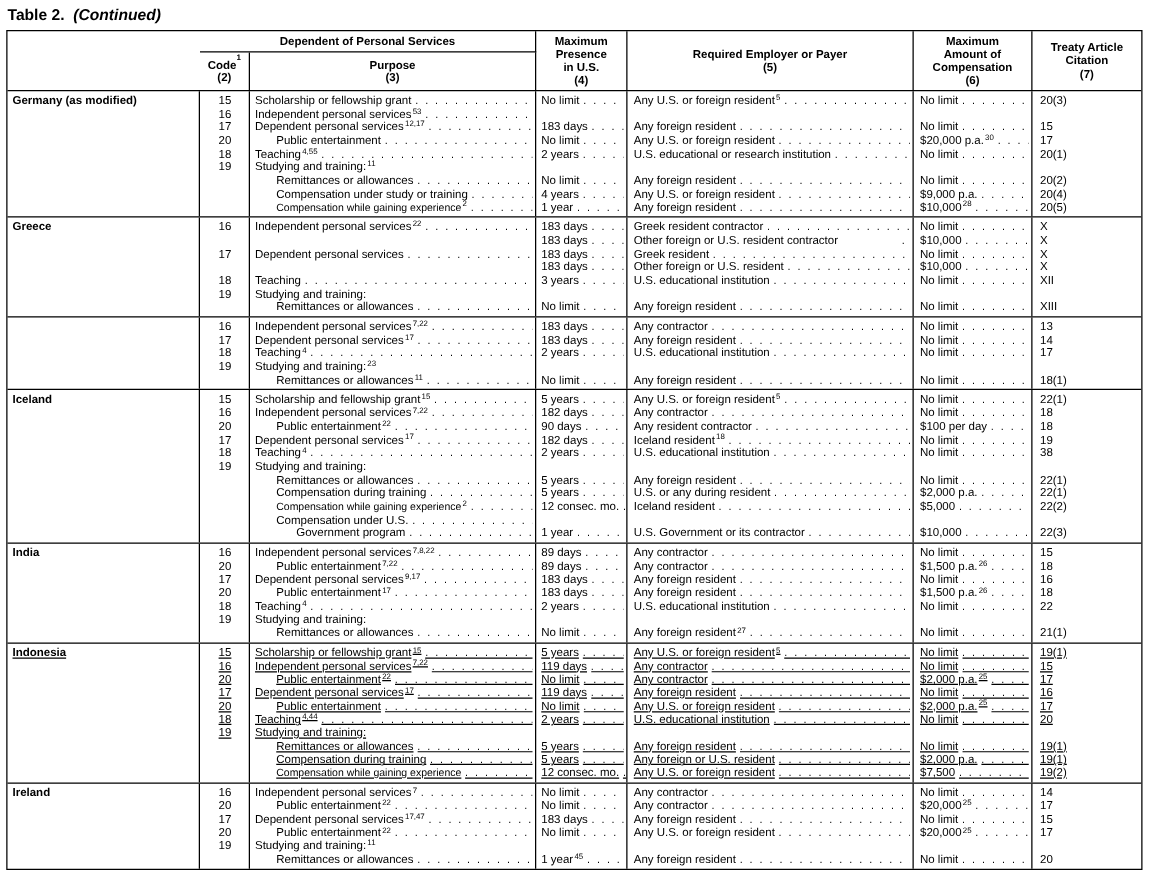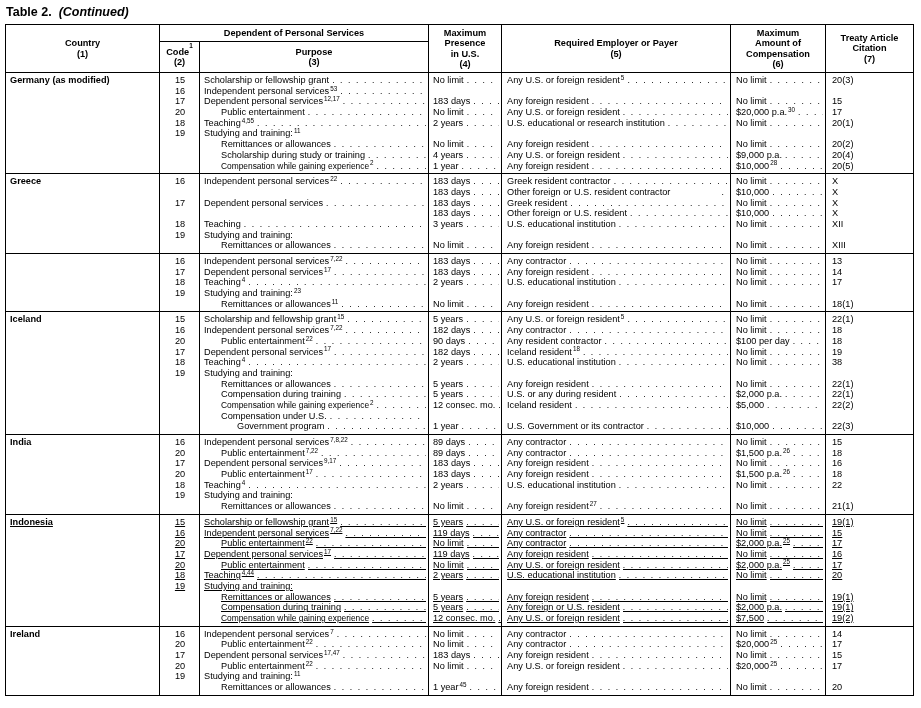--- a/index.html
+++ b/index.html
@@ -58,24 +58,20 @@
 </head>
 <body>
 
 <div class="page">
   <div class="title">
     <span class="tmain">Table 2.</span><span class="tcont">(Continued)</span>
   </div>
 
   <div class="tbl">
     <div class="thead">
-      <div class="hc h-country">
-        <div>Country</div>
-        <div>(1)</div>
-      </div>
       <div class="hc h-cat">
         <div>Dependent of Personal Services</div>
       </div>
       <div class="hc h-code">
         <div><span>Code</span><sup>1</sup></div>
         <div>(2)</div>
       </div>
       <div class="hc h-purpose">
         <div>Purpose</div>
         <div>(3)</div>
@@ -213,21 +209,21 @@
             <span class="lead"></span>
           </div>
           <div class="cell a" style="grid-area: 7 / 6;">
             <span class="tx">No limit</span>
             <span class="lead"></span>
           </div>
           <div class="cell t" style="grid-area: 7 / 7;">
             <span class="tx">20(2)</span>
           </div>
           <div class="cell p i1" style="grid-area: 8 / 3;">
-            <span class="tx">Scholarship during study or training</span>
+            <span class="tx">Compensation under study or training</span>
             <span class="lead"></span>
           </div>
           <div class="cell m" style="grid-area: 8 / 4;">
             <span class="tx">4 years</span>
             <span class="lead"></span>
           </div>
           <div class="cell e" style="grid-area: 8 / 5;">
             <span class="tx">Any U.S. or foreign resident</span>
             <span class="lead"></span>
           </div>

